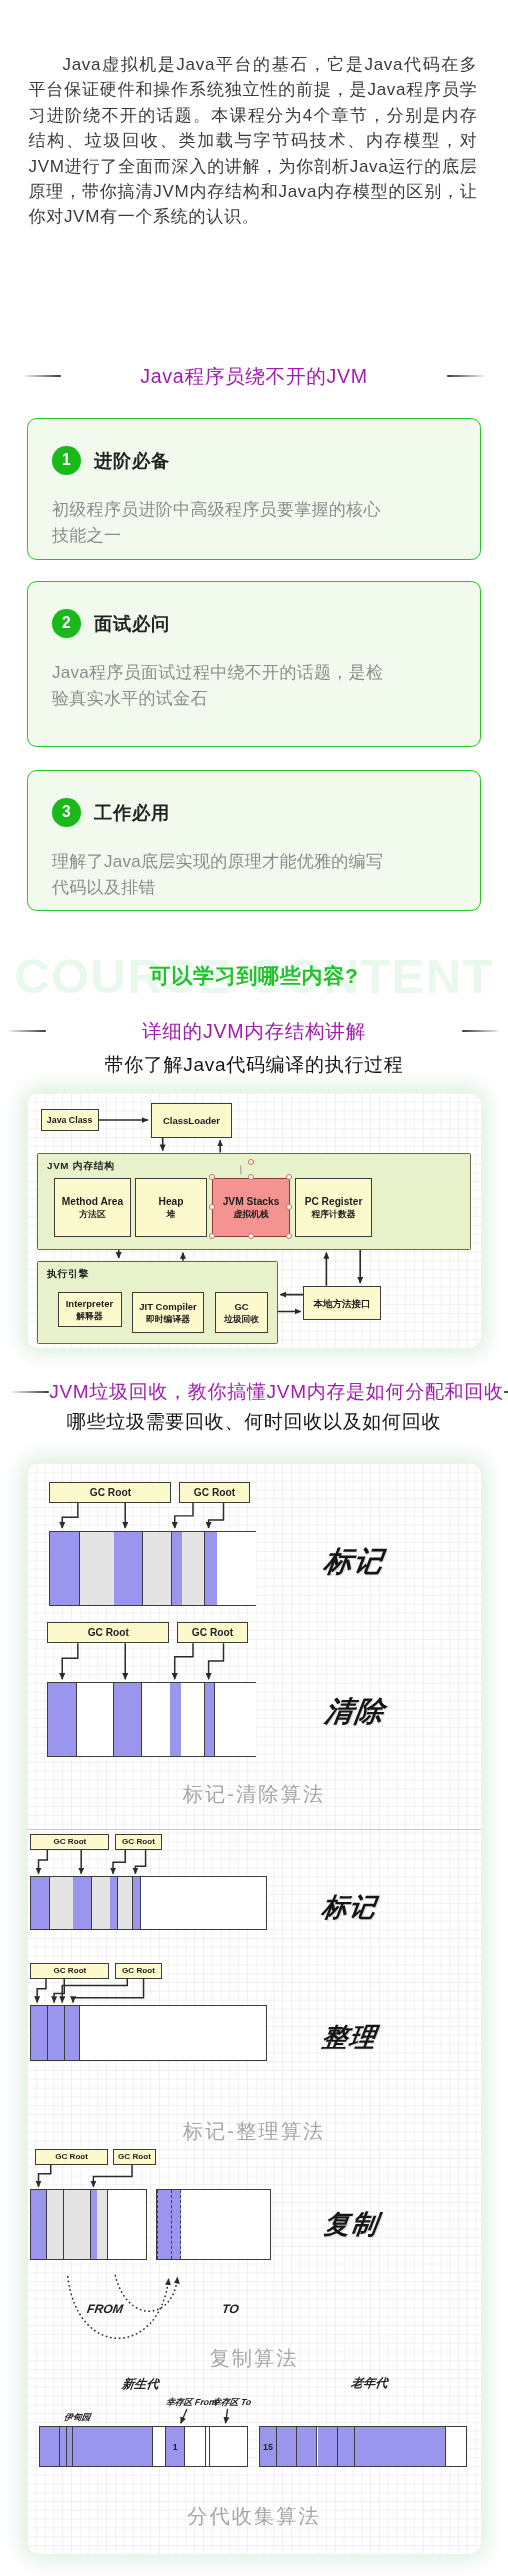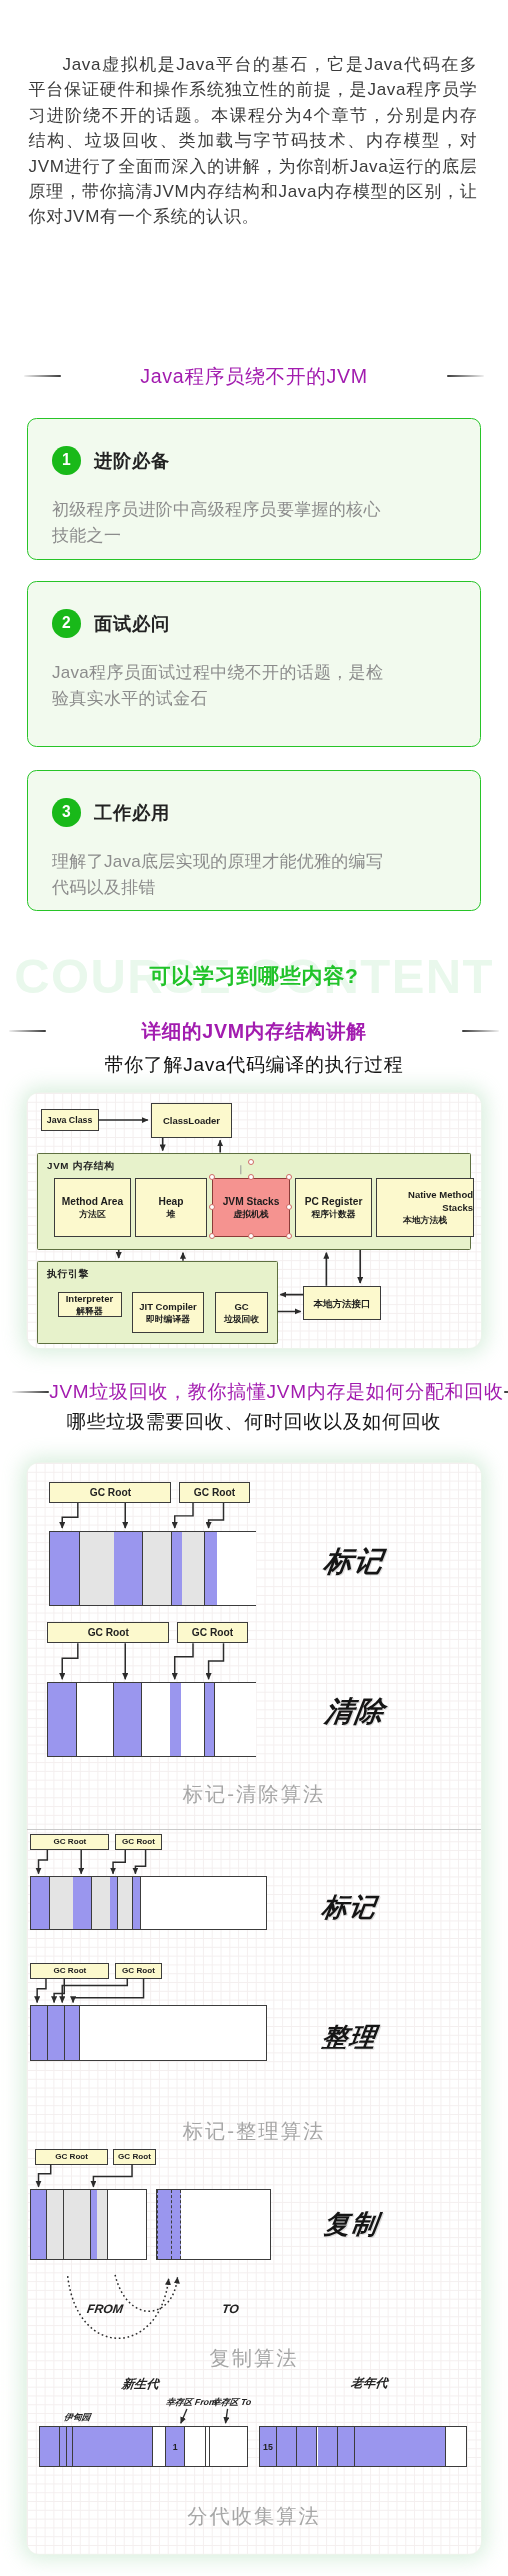--- a/index.html
+++ b/index.html
@@ -111,21 +111,21 @@
       <span class="ti">工作必用</span>
     </div>
     <div class="bd">理解了Java底层实现的原理才能优雅的编写代码以及排错</div>
   </div>
 
   <div class="sec-head" style="top:945px;">
     <span class="wm" style="font-size:49px;">COURSE CONTENT</span>
     <span class="ttl">可以学习到哪些内容?</span>
   </div>
 
-  <div class="hrow" style="top:1016px;height:30px;padding:0 9px;font-weight:bold;">
+  <div class="hrow" style="top:1016px;height:30px;padding:0 9px;">
     <span class="dash l"></span>
     <span class="txt">详细的JVM内存结构讲解</span>
     <span class="dash r"></span>
   </div>
   <div class="center-line" style="top:1052px;">带你了解Java代码编译的执行过程</div>
 
   <div class="grid-card" style="top:1093px;height:255px;">
 
     <div class="ybox" style="left:13.6px;top:16.3px;width:58px;height:22px;">
       <span class="en" style="font-size:8.8px;">Java Class</span>
@@ -145,40 +145,36 @@
       <span class="en">Heap</span>
       <span class="cn">堆</span>
     </div>
     <div class="ybox rbox" style="left:185px;top:85px;width:78px;height:59px;">
       <span class="en">JVM Stacks</span>
       <span class="cn">虚拟机栈</span>
     </div>
     <div class="ybox" style="left:268px;top:85px;width:77px;height:59px;">
       <span class="en">PC Register</span>
       <span class="cn">程序计数器</span>
-    </div>
-    <div class="ybox" style="left:349px;top:85px;width:98px;height:59px;">
-      <span class="en" style="font-size:9.5px;">Native Method Stacks</span>
-      <span class="cn">本地方法栈</span>
     </div>
 
     <span class="hdl" style="left:182px;top:81px;"></span>
     <span class="hdl" style="left:259px;top:81px;"></span>
     <span class="hdl" style="left:182px;top:140px;"></span>
     <span class="hdl" style="left:259px;top:140px;"></span>
     <span class="hdl" style="left:221px;top:81px;"></span>
     <span class="hdl" style="left:221px;top:140px;"></span>
     <span class="hdl" style="left:182px;top:111px;"></span>
     <span class="hdl" style="left:259px;top:111px;"></span>
     <span class="hdl" style="left:221px;top:66px;"></span>
 
     <div class="gbox" style="left:10.2px;top:168px;width:241px;height:83px;">
       <span class="cap">执行引擎</span>
     </div>
-    <div class="ybox" style="left:30.5px;top:199px;width:64px;height:25px;">
+    <div class="ybox" style="left:30.5px;top:199px;width:64px;height:35px;">
       <span class="en" style="font-size:9.5px;">Interpreter</span>
       <span class="cn">解释器</span>
     </div>
     <div class="ybox" style="left:105px;top:199px;width:72px;height:41px;">
       <span class="en" style="font-size:9.5px;">JIT Compiler</span>
       <span class="cn">即时编译器</span>
     </div>
     <div class="ybox" style="left:188px;top:199px;width:53px;height:41px;">
       <span class="en" style="font-size:9.5px;">GC</span>
       <span class="cn">垃圾回收</span>

